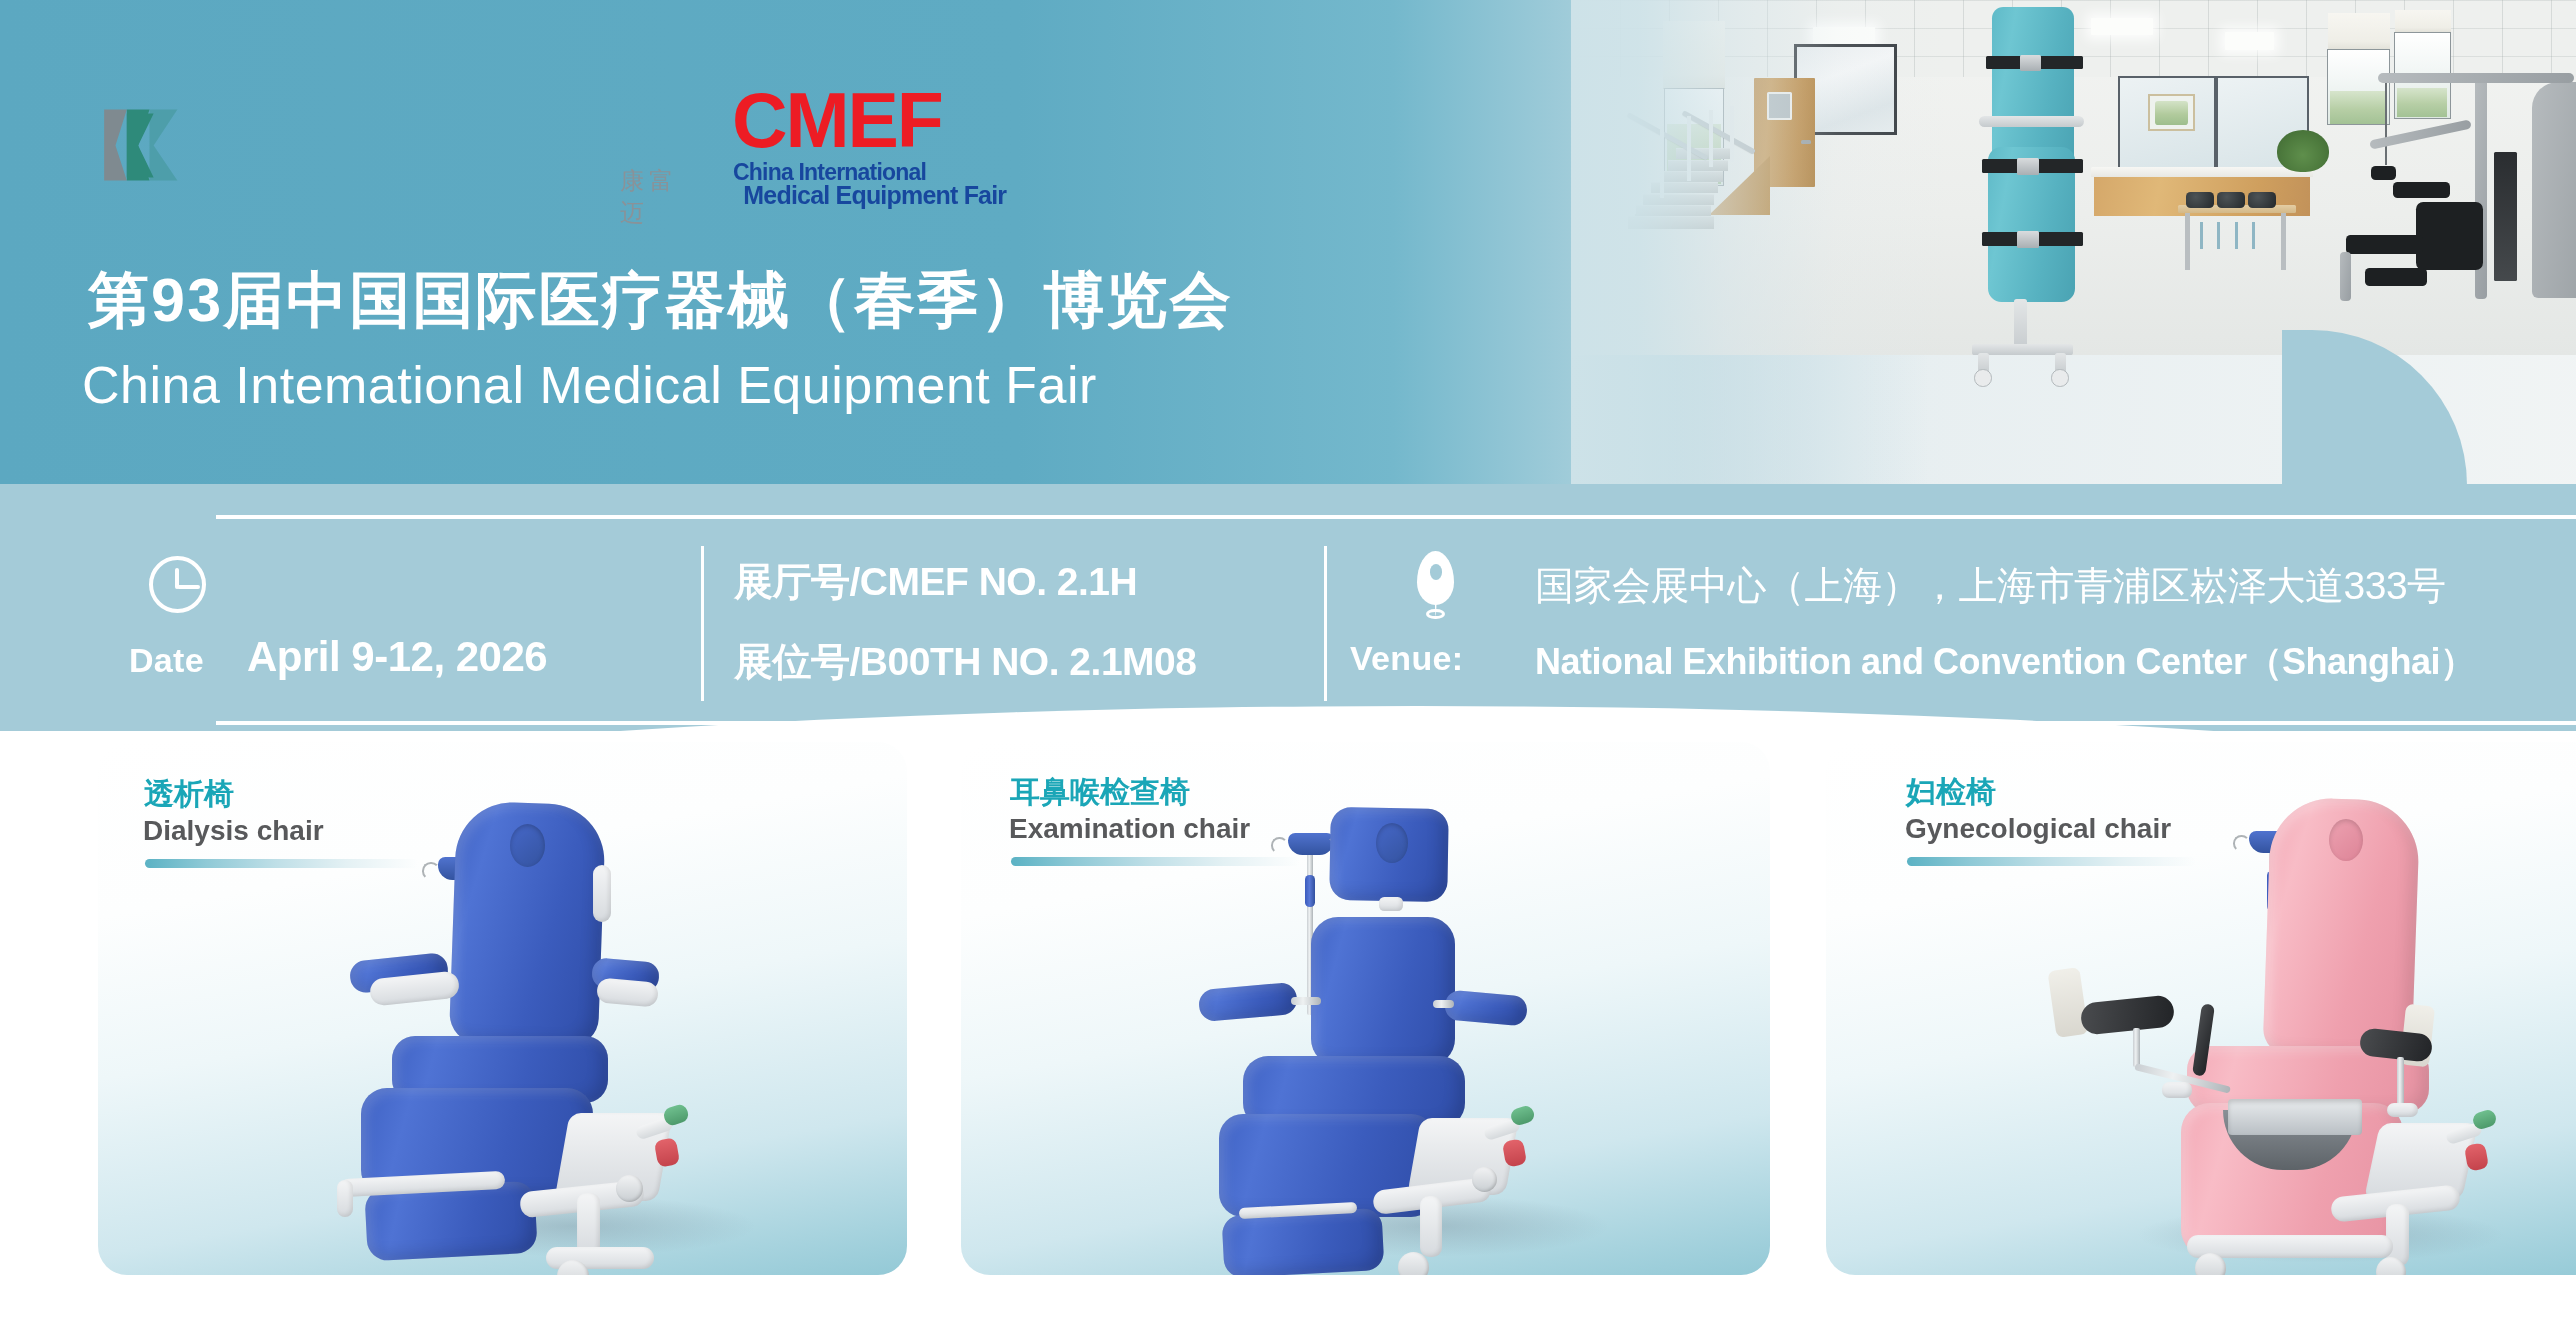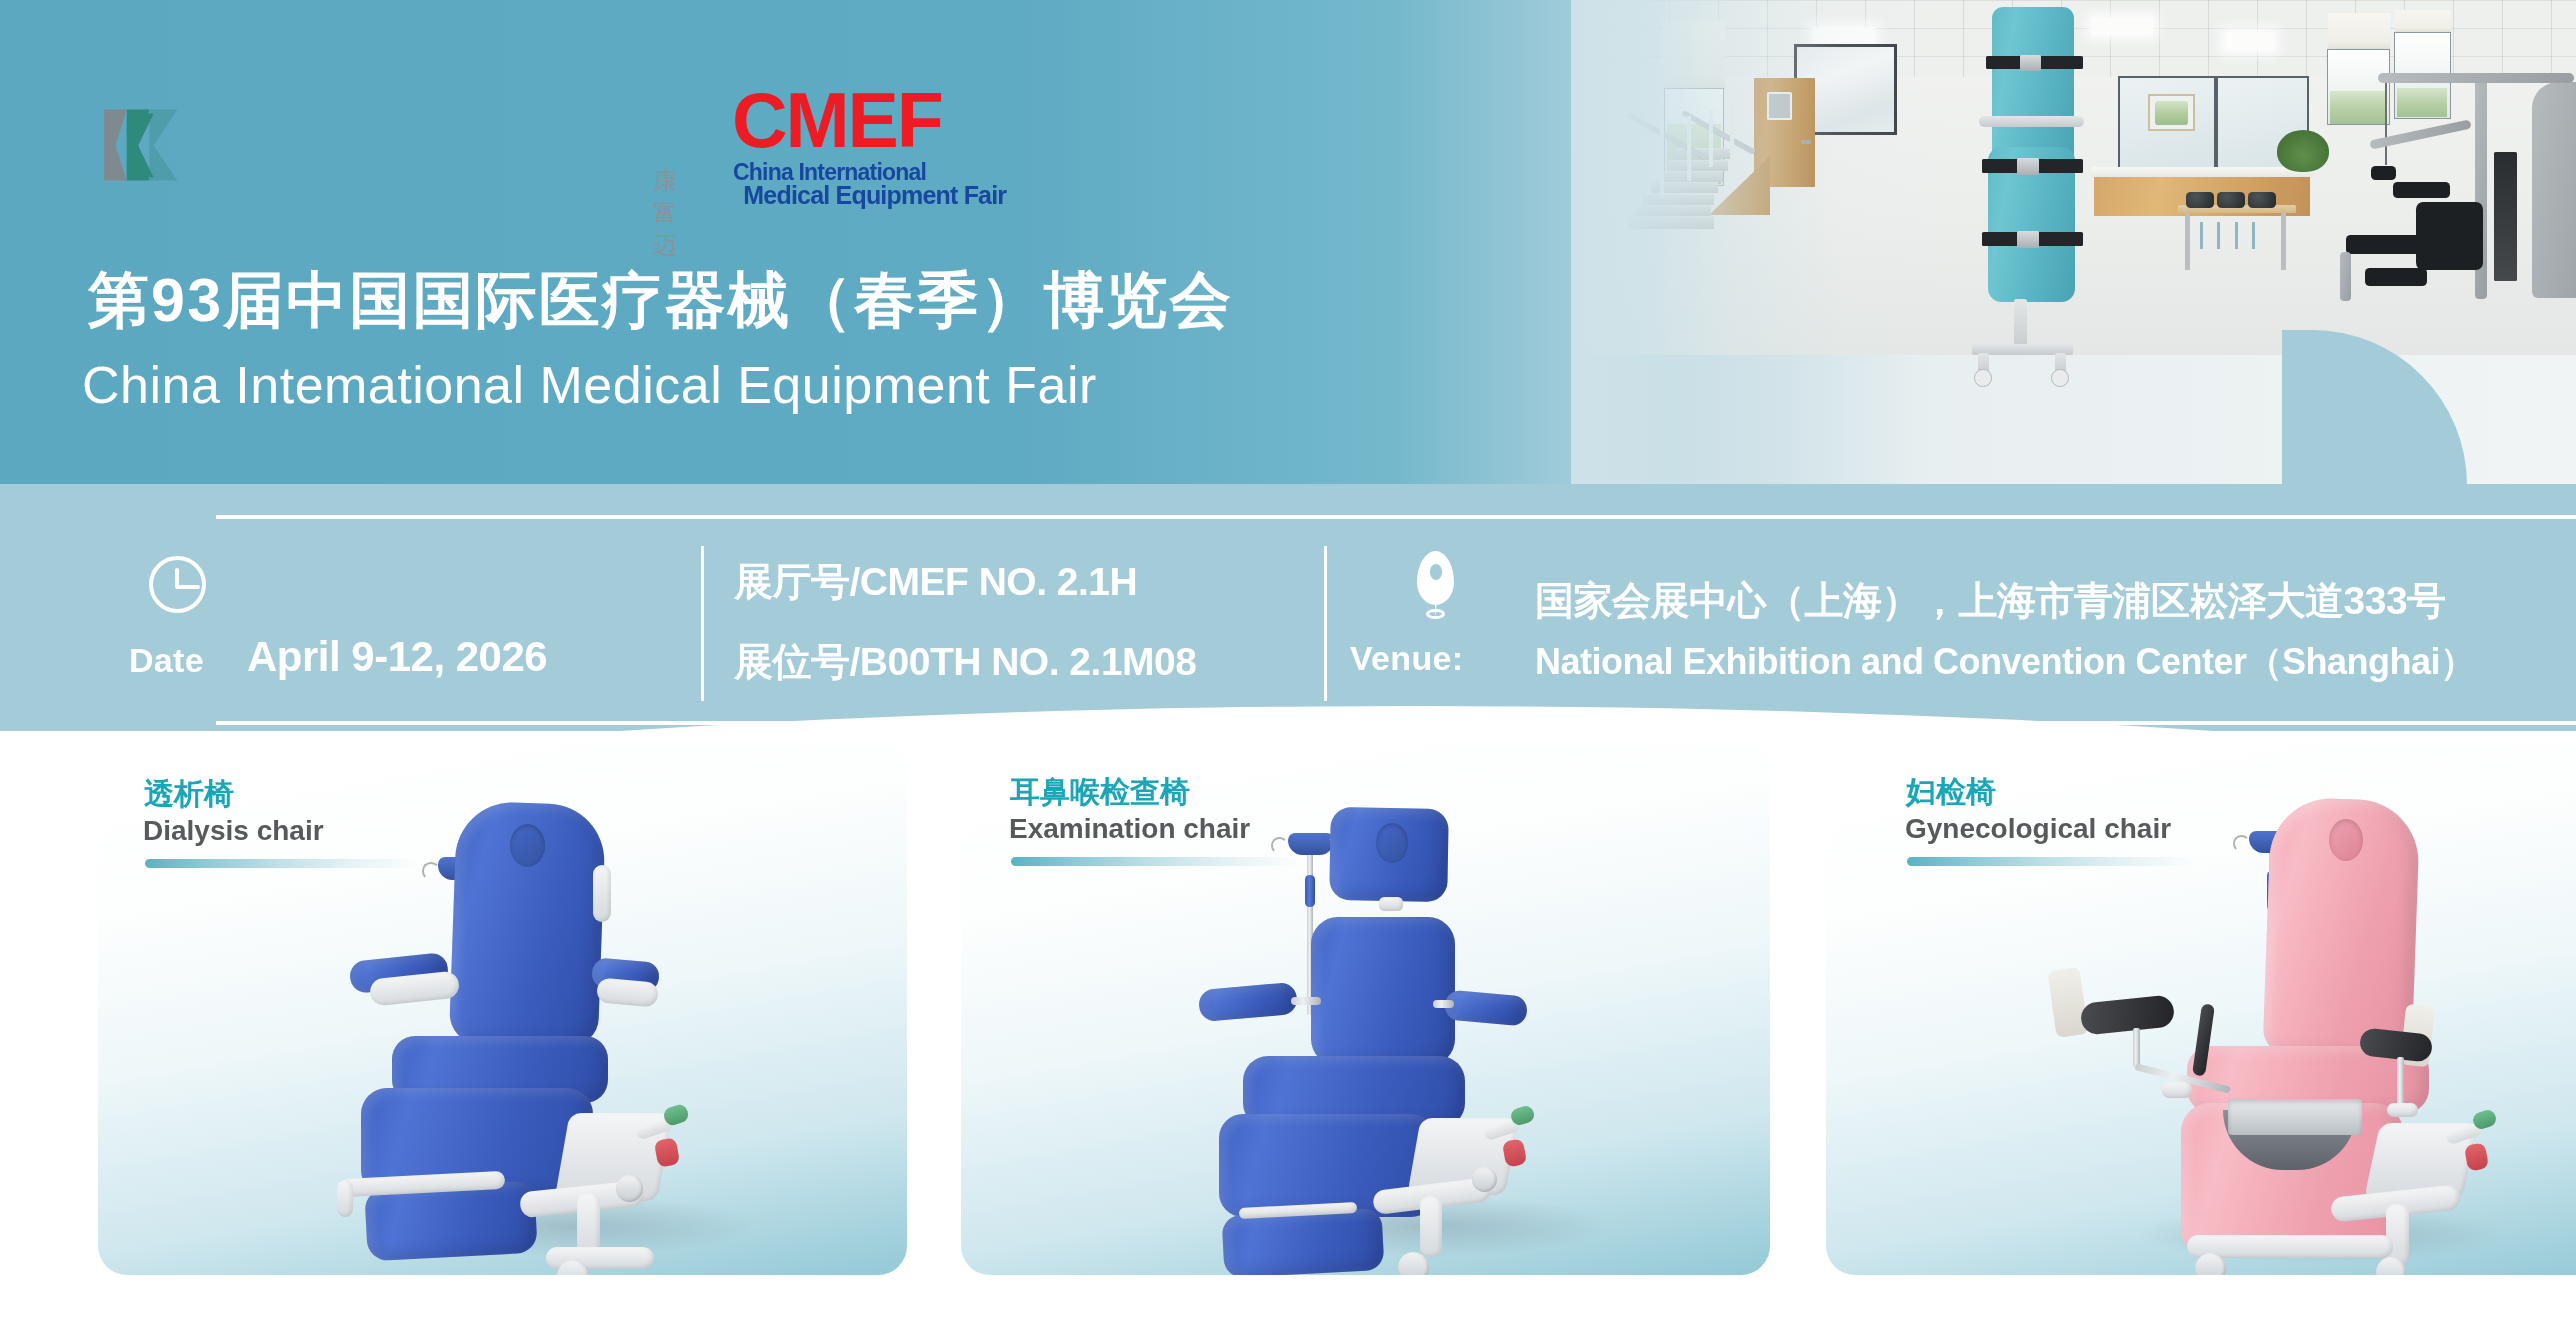--- a/index.html
+++ b/index.html
@@ -89,29 +89,29 @@
     border:3.1px solid #ffffff; border-radius:50%; }
 
   .lbl-date { position:absolute; left:129px; top:641px; font-size:34px; font-weight:700; color:#ffffff; letter-spacing:0.3px; }
   .date-cn { position:absolute; left:247px; top:551px; font-size:42px; font-weight:700; color:#ffffff; white-space:nowrap; letter-spacing:-0.5px; }
   .date-en { position:absolute; left:247px; top:633px; font-size:42px; font-weight:700; color:#ffffff; white-space:nowrap; letter-spacing:-0.5px; }
 
   .hall-line { position:absolute; left:734px; top:555px; font-size:39px; font-weight:700; color:#ffffff; white-space:nowrap; letter-spacing:-0.5px; }
   .booth-line{ position:absolute; left:734px; top:635px; font-size:39px; font-weight:700; color:#ffffff; white-space:nowrap; letter-spacing:-0.5px; }
 
   .lbl-venue { position:absolute; left:1350px; top:639px; font-size:34px; font-weight:700; color:#ffffff; letter-spacing:0.3px; }
-  .venue-cn { position:absolute; left:1535px; top:559px; font-size:39px; font-weight:700; color:#ffffff; white-space:nowrap; letter-spacing:-0.5px;margin-top:15px; }
+  .venue-cn { position:absolute; left:1535px; top:559px; font-size:39px; font-weight:400; color:#ffffff; white-space:nowrap; letter-spacing:-0.5px; }
   .venue-en { position:absolute; left:1535px; top:638px; font-size:36px; font-weight:700; color:#ffffff; white-space:nowrap; letter-spacing:-0.5px; }
 
   
   .logo-comvimed { position:absolute; left:100px; top:95px; width:592px; height:98px; }
   .cv-mark { position:absolute; left:0; top:2.6px; width:98px; height:93px; }
   .cv-word { position:absolute; left:116px; top:4.1px; font-size:72px; font-weight:400; color:#2e8a7a;
     letter-spacing:-1.5px; font-family:"DejaVu Sans",sans-serif; }
-  .cv-cn { position:absolute; left:520px; top:70px; font-size:24px; color:#8a9298; letter-spacing:5.2px;margin-left:33px; }
+  .cv-cn { position:absolute; left:520px; top:70px; font-size:24px; color:#8a9298; letter-spacing:5.2px; }
 
   .logo-cmef { position:absolute; left:732px; top:82px; width:299px; height:118px; }
   .cmef-main { position:absolute; left:0; top:0; font-size:77px; font-weight:700; color:#ed1c24;
     letter-spacing:-2.1px; line-height:77px; font-family:"Liberation Sans",sans-serif; }
   .cmef-sub1 { position:absolute; left:1px; top:77px; font-size:23px; font-weight:700; color:#17479e; letter-spacing:-0.8px; }
   .cmef-sub2 { position:absolute; left:11.3px; top:99px; font-size:25px; font-weight:700; color:#17479e; letter-spacing:-0.8px; }
 
   
   .title-cn { position:absolute; left:88px; top:260px; font-size:61px; font-weight:700; color:#ffffff;
     letter-spacing:2.1px; white-space:nowrap; }

